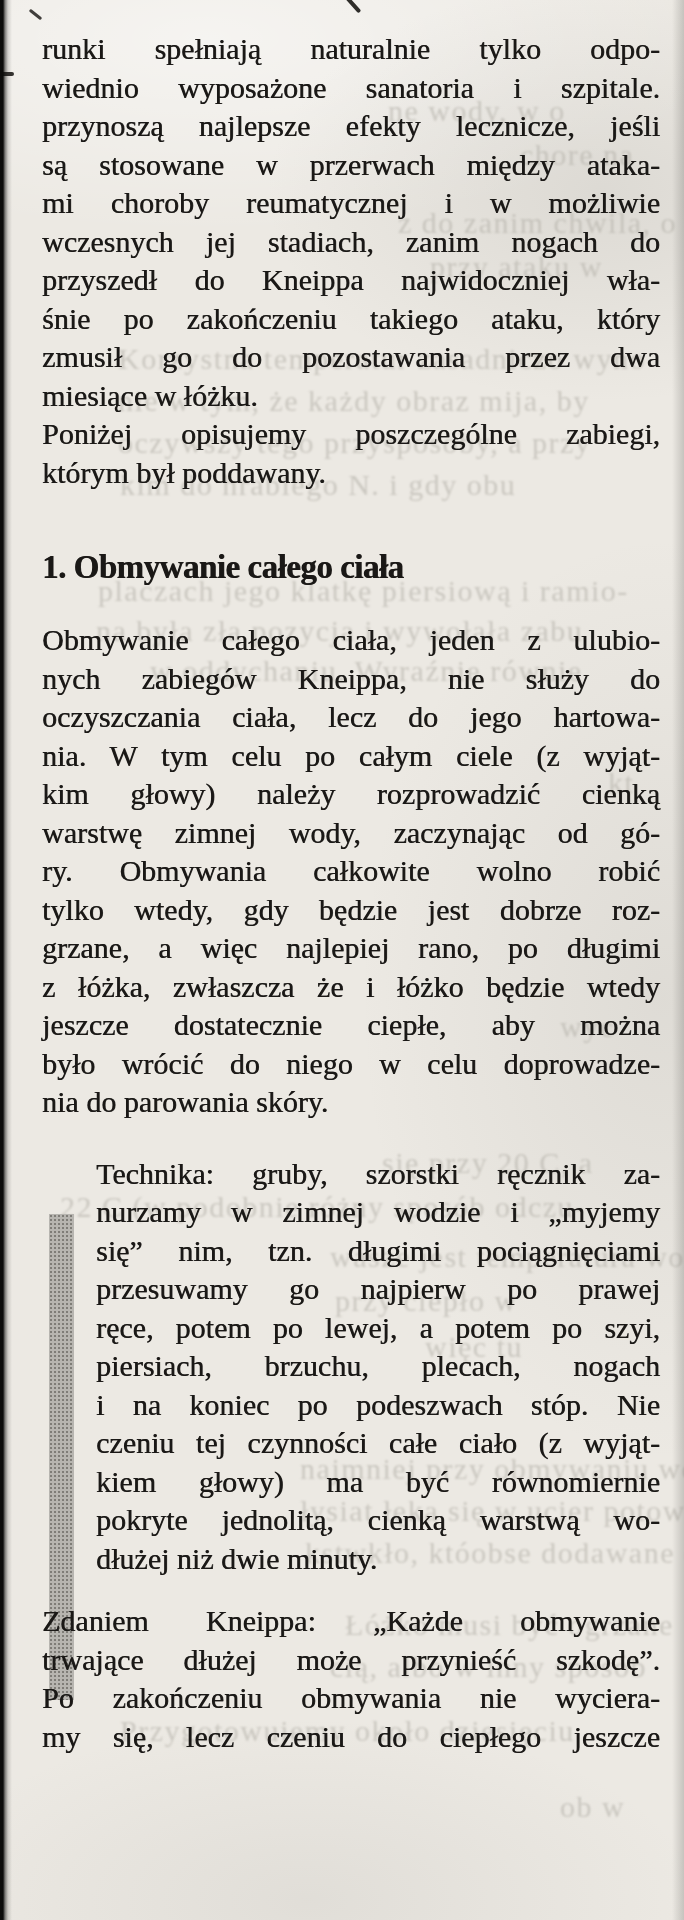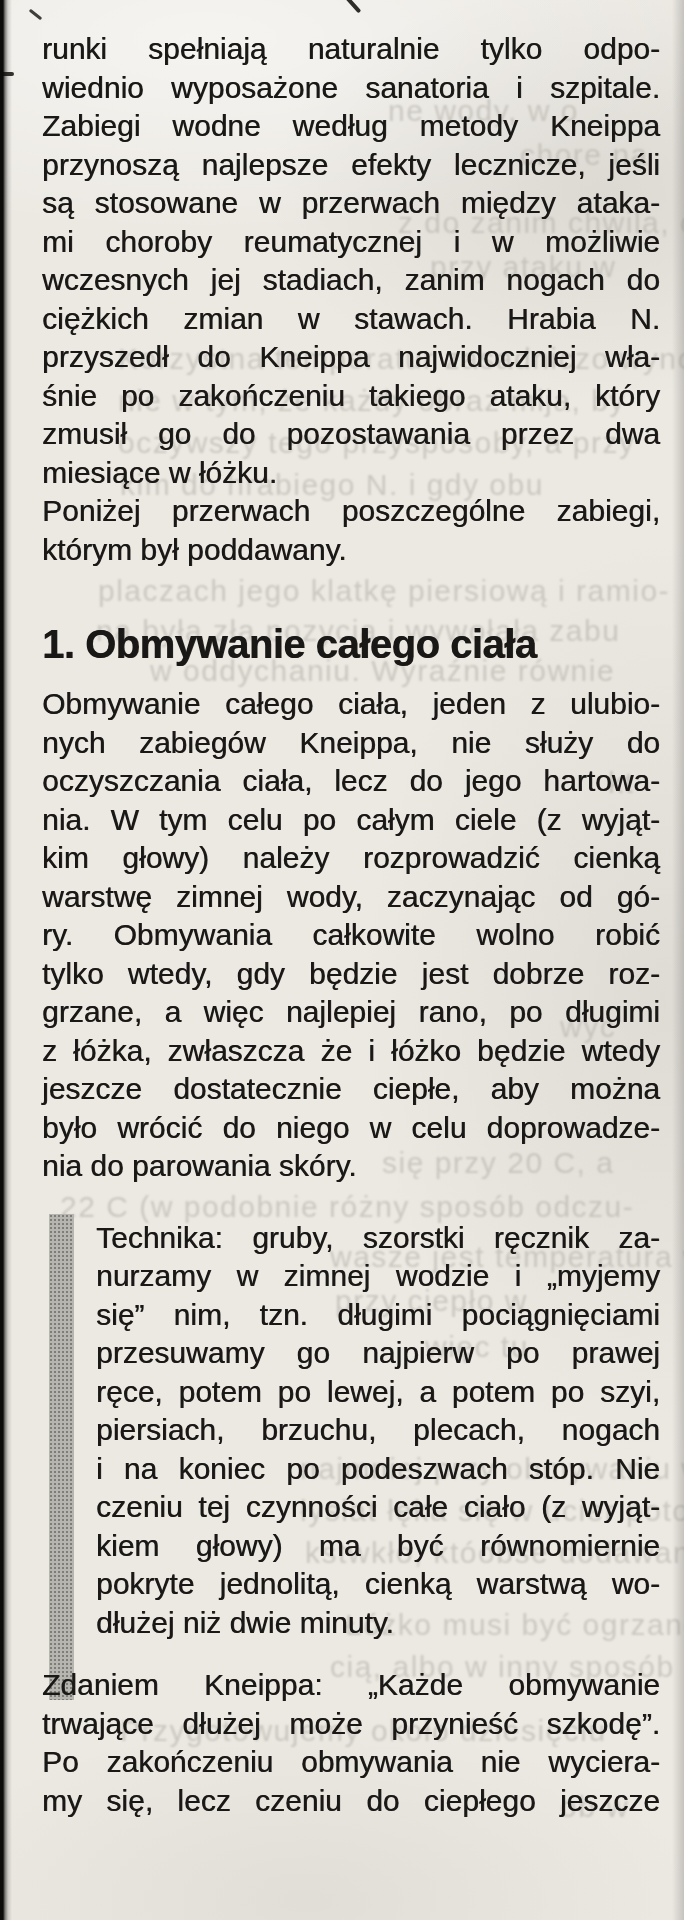--- a/index.html
+++ b/index.html
@@ -1,21 +1,21 @@
 <!DOCTYPE html>
 <html><head>
 <meta charset="utf-8">
 <style>
   html,body{margin:0;padding:0;}
   body{width:684px;height:1920px;overflow:hidden;background:#ffffff;}
 
   .page{
     position:relative;width:684px;height:1920px;
     background:var(--paper,#ece9e3);
-    font-family:Liberation Sans, sans-serif;
+    font-family:Liberation Serif, serif;
     color:var(--ink,#1a1816);
   }
   
   .page::before{
     content:"";position:absolute;inset:0;pointer-events:none;
     background:
       radial-gradient(ellipse 480px 300px at 88% 10%, rgba(158,156,150,.20), transparent 70%),
       radial-gradient(ellipse 420px 640px at 97% 52%, rgba(150,148,142,.16), transparent 72%),
       radial-gradient(ellipse 560px 260px at 45% 99%, rgba(148,146,140,.13), transparent 70%),
       radial-gradient(ellipse 700px 260px at 30% 2%, rgba(255,255,255,.5), transparent 75%);
@@ -49,24 +49,24 @@
   .text-column{
     position:absolute;left:42px;top:30px;width:618px;z-index:1;
     font-size:30px;line-height:38.5px;
     text-shadow:0.5px 0 0 rgba(24,22,20,.85);
   }
   .line{height:38.5px;text-align:justify;text-align-last:justify;}
   .line.flush{text-align-last:left;}
 
   .blk-section-heading{
     margin-top:51px;
-    font-size:40px;line-height:48px;font-weight:bold;letter-spacing:-0.5px;
+    font-size:33px;line-height:48px;font-weight:bold;letter-spacing:-0.5px;
     text-shadow:0.6px 0 0 rgba(24,22,20,.9);
   }
-  .blk-paragraph-section-body{margin-top:17px;}
+  .blk-paragraph-section-body{margin-top:30px;}
   .blk-technika-quote{margin-top:33px;padding-left:54px;}
   .blk-paragraph-kneipp-quote{margin-top:24px;}
 
   
   .quote-bar{
     position:absolute;left:49px;top:1214px;width:25px;height:486px;z-index:1;
     background-color:var(--bar,#b7b5b0);
     background-image:radial-gradient(rgba(80,78,74,.55) 1.2px, transparent 1.4px);
     background-size:4px 4px;
   }
@@ -109,33 +109,31 @@
   <div class="mark mark-tick-top-left"></div>
   <div class="mark mark-curl-top"></div>
   <div class="mark mark-dash-left"></div>
 
   <div class="quote-bar"></div>
 
   <div class="text-column">
       <div class="para blk-paragraph-continuation">
         <div class="line">runki spełniają naturalnie tylko odpo-</div>
         <div class="line">wiednio wyposażone sanatoria i szpitale.</div>
-        <div class="line">Zabiegi wodne według metody Kneippa</div>
         <div class="line">przynoszą najlepsze efekty lecznicze, jeśli</div>
         <div class="line">są stosowane w przerwach między ataka-</div>
         <div class="line">mi choroby reumatycznej i w możliwie</div>
         <div class="line">wczesnych jej stadiach, zanim nogach do</div>
-        <div class="line">ciężkich zmian w stawach. Hrabia N.</div>
         <div class="line">przyszedł do Kneippa najwidoczniej wła-</div>
         <div class="line">śnie po zakończeniu takiego ataku, który</div>
         <div class="line">zmusił go do pozostawania przez dwa</div>
         <div class="line flush">miesiące w łóżku.</div>
       </div>
       <div class="para blk-paragraph-intro">
-        <div class="line">Poniżej przerwach poszczególne zabiegi,</div>
+        <div class="line">Poniżej opisujemy poszczególne zabiegi,</div>
         <div class="line flush">którym był poddawany.</div>
       </div>
       <div class="heading blk-section-heading">1. Obmywanie całego ciała</div>
       <div class="para blk-paragraph-section-body">
         <div class="line">Obmywanie całego ciała, jeden z ulubio-</div>
         <div class="line">nych zabiegów Kneippa, nie służy do</div>
         <div class="line">oczyszczania ciała, lecz do jego hartowa-</div>
         <div class="line">nia. W tym celu po całym ciele (z wyjąt-</div>
         <div class="line">kim głowy) należy rozprowadzić cienką</div>
         <div class="line">warstwę zimnej wody, zaczynając od gó-</div>

